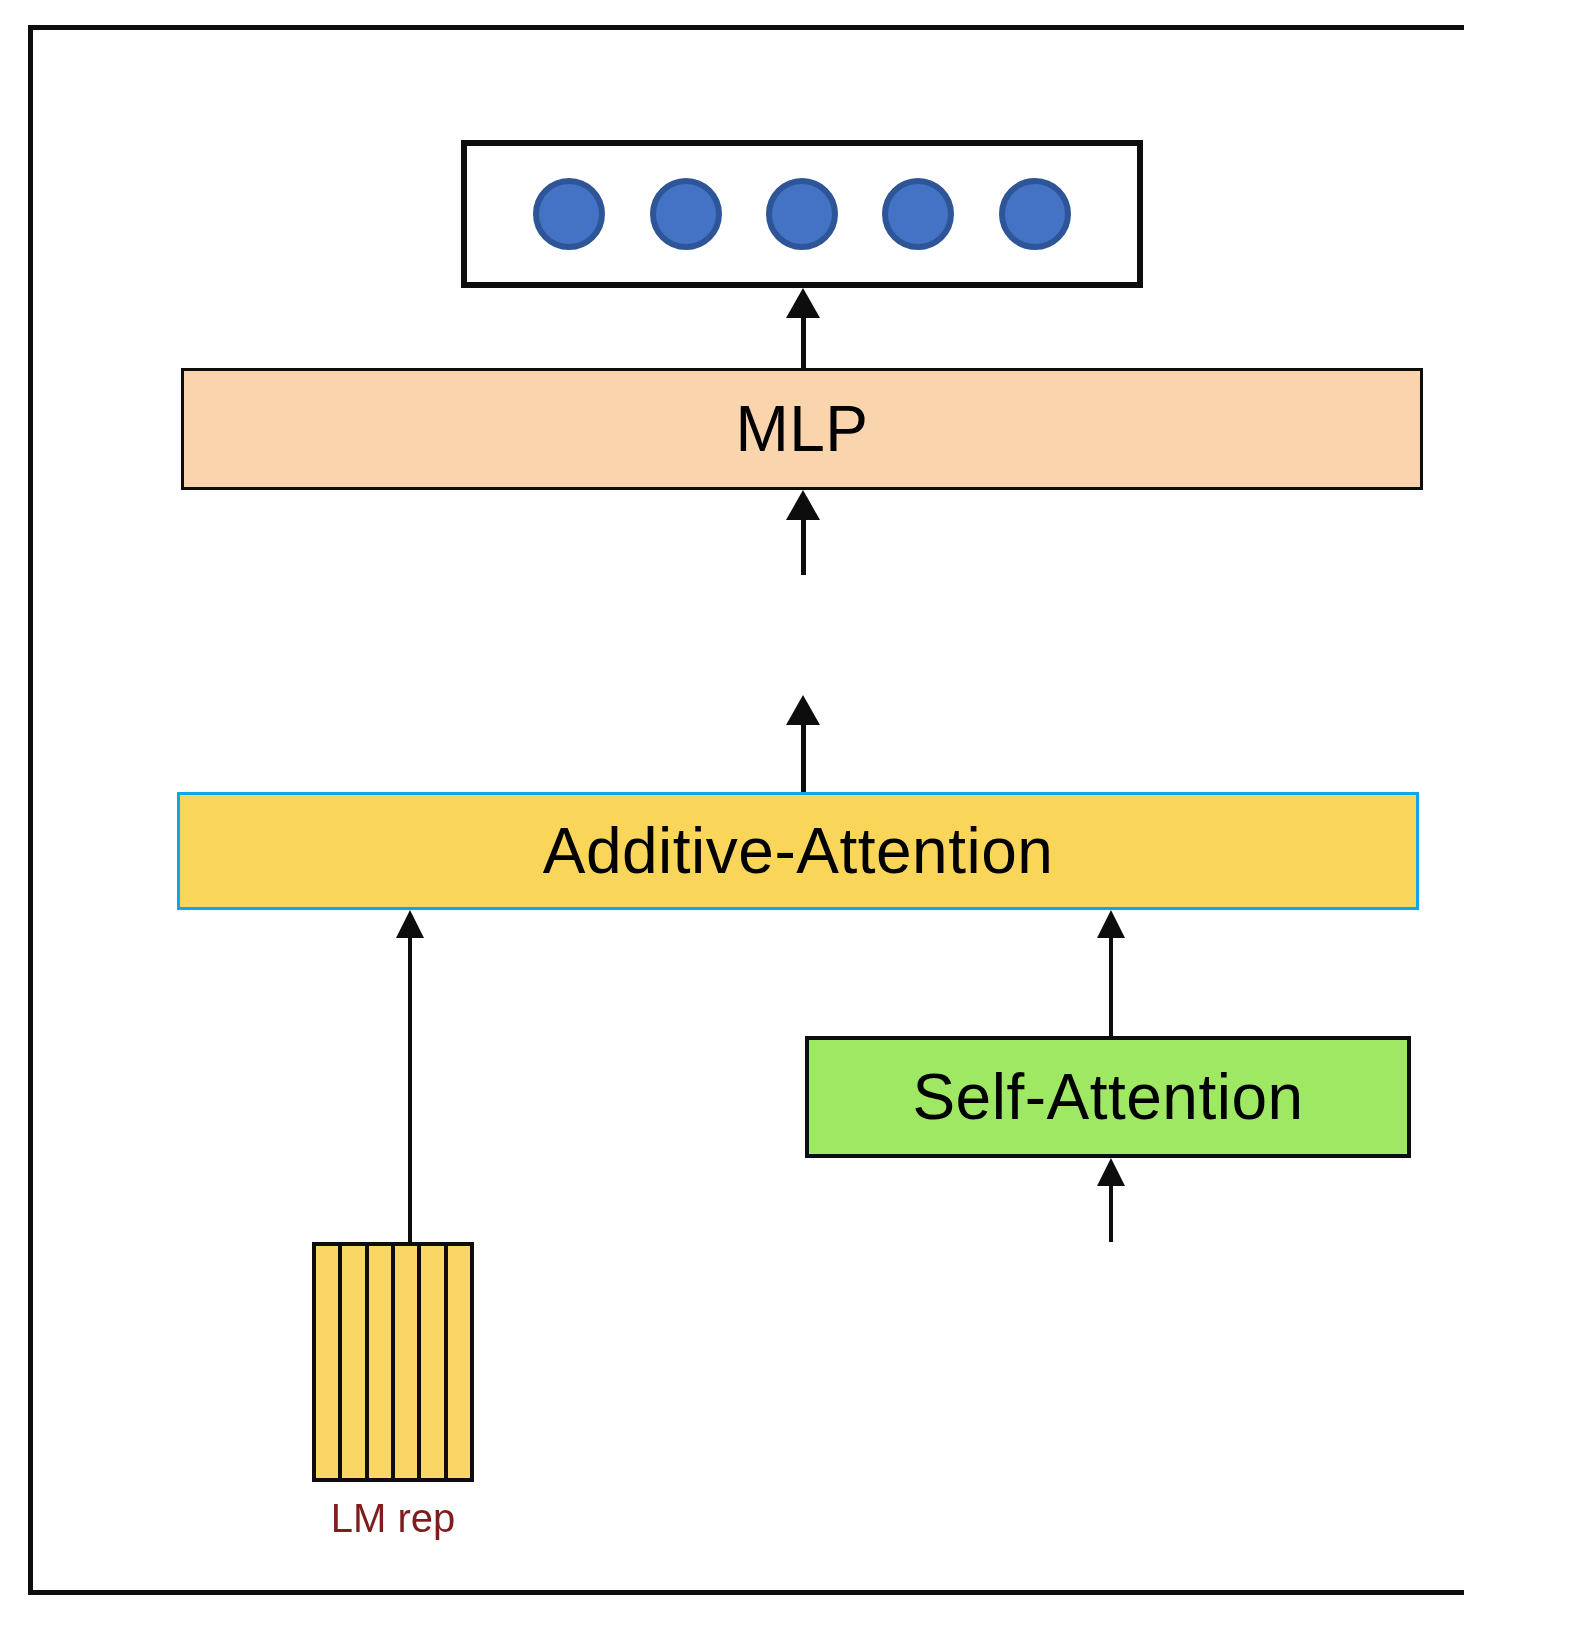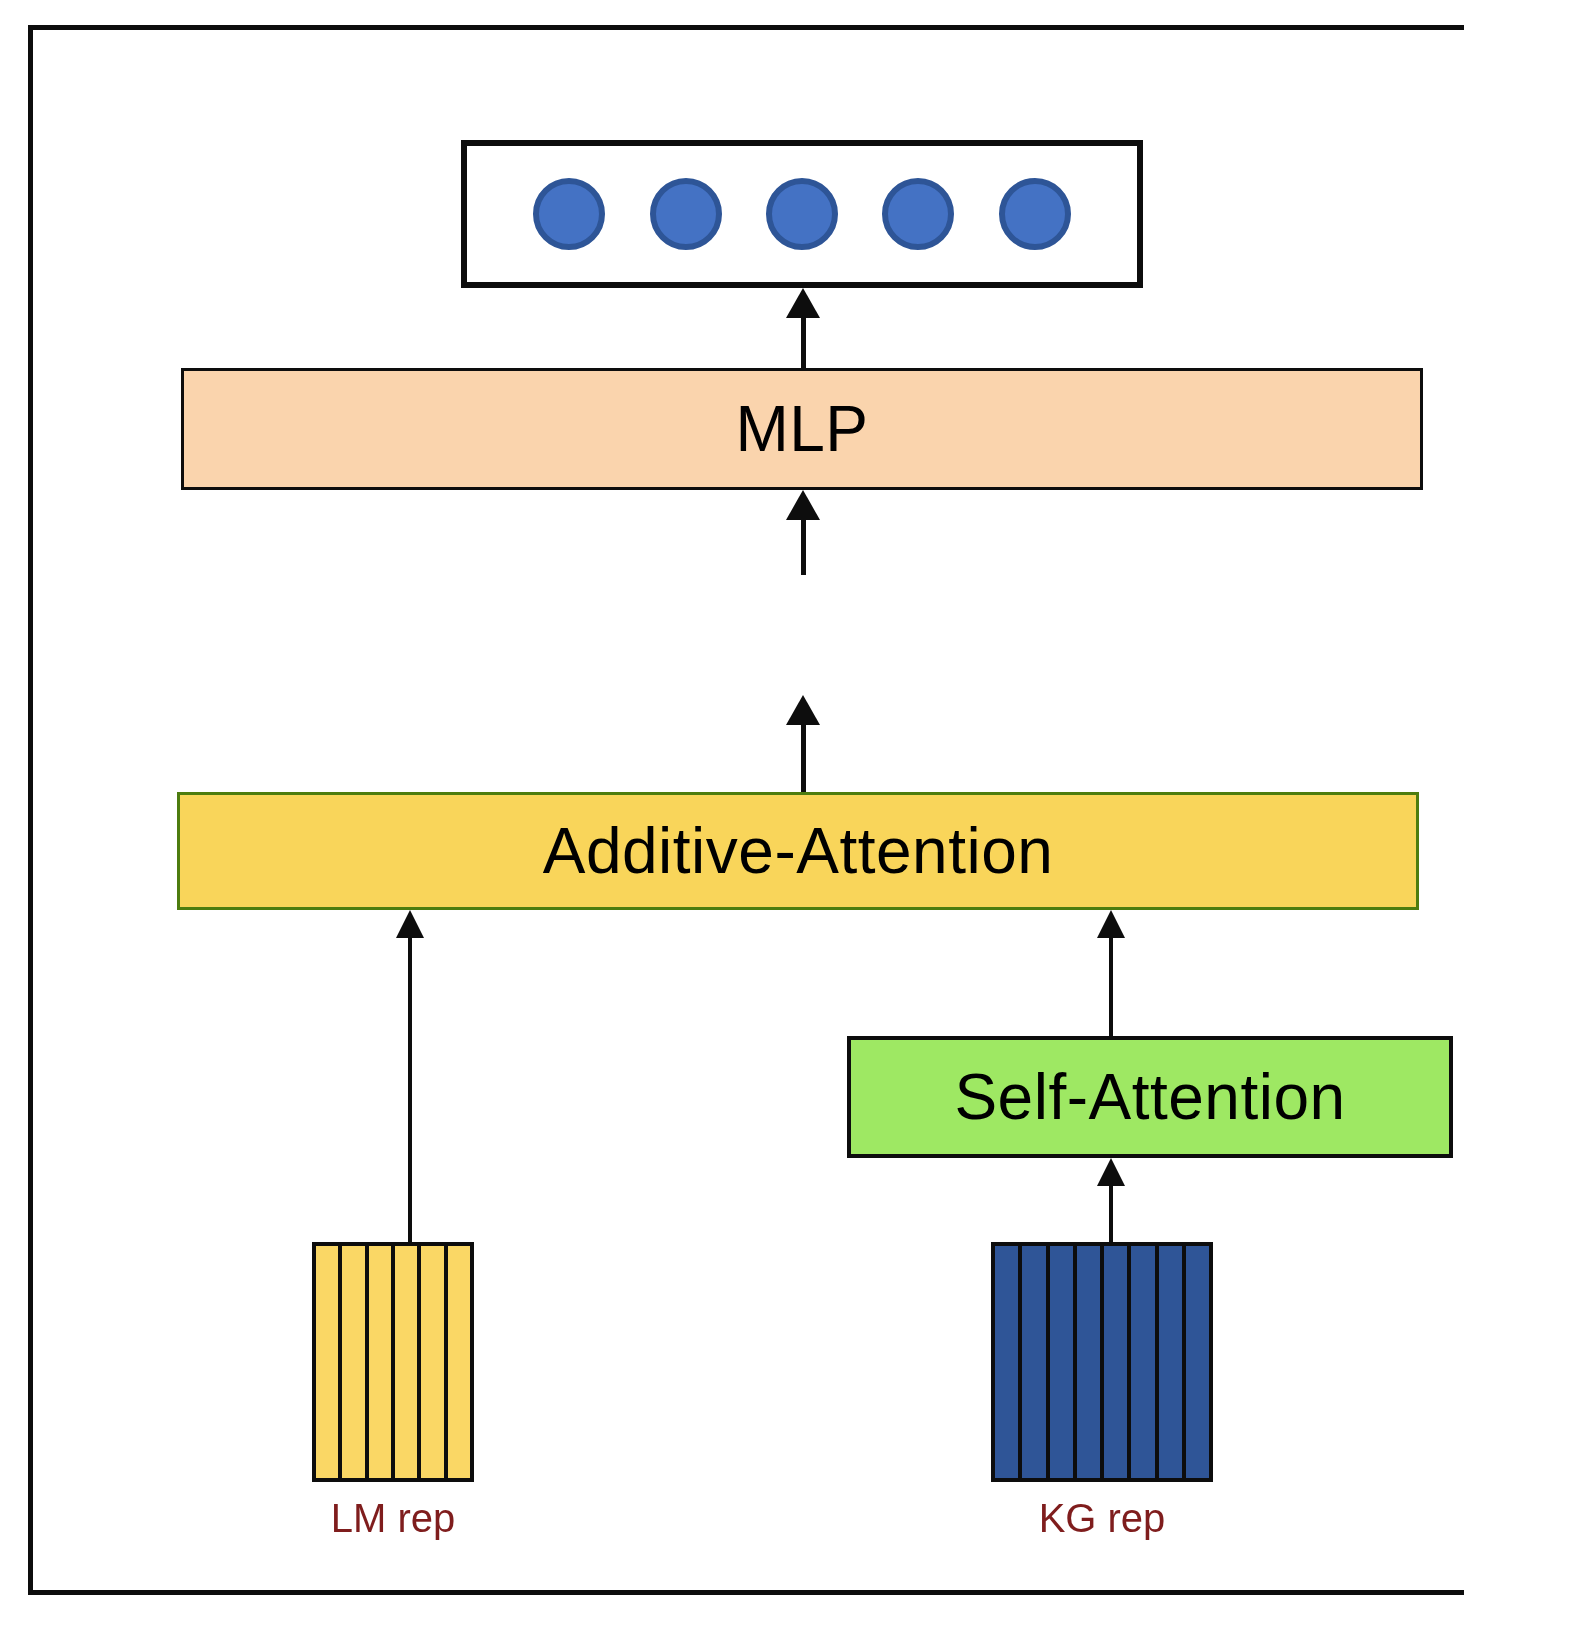--- a/index.html
+++ b/index.html
@@ -88,24 +88,24 @@
     height: 120px;
     background: #ec7b7b;
     border: 3px solid #3f4f63;
   }
   .bar-addattn {
     left: 144px;
     top: 762px;
     width: 1242px;
     height: 118px;
     background: #f9d55a;
-    border: 3px solid #4d7c0f;
+    border: 3px solid #0ea5e9;
   }
   .bar-selfattn {
-    left: 814px;
+    left: 772px;
     top: 1006px;
     width: 606px;
     height: 122px;
     background: #9ee863;
     border: 4px solid #0d0d0d;
   }
 
   
   .arrow {
     position: absolute;
@@ -247,28 +247,15 @@
         <div class="strip"></div>
         <div class="strip"></div>
         <div class="strip"></div>
         <div class="strip"></div>
         <div class="strip"></div>
         <div class="strip"></div>
       </div>
       <div class="rep-label">LM rep</div>
     </div>
 
-    <div class="rep-group rep-kg" id="rep-kg-group">
-      <div class="rep-strips">
-        <div class="strip"></div>
-        <div class="strip"></div>
-        <div class="strip"></div>
-        <div class="strip"></div>
-        <div class="strip"></div>
-        <div class="strip"></div>
-        <div class="strip"></div>
-        <div class="strip"></div>
-      </div>
-      <div class="rep-label">KG rep</div>
-    </div>
 
   </div>
 </div>
 
 </body></html>

